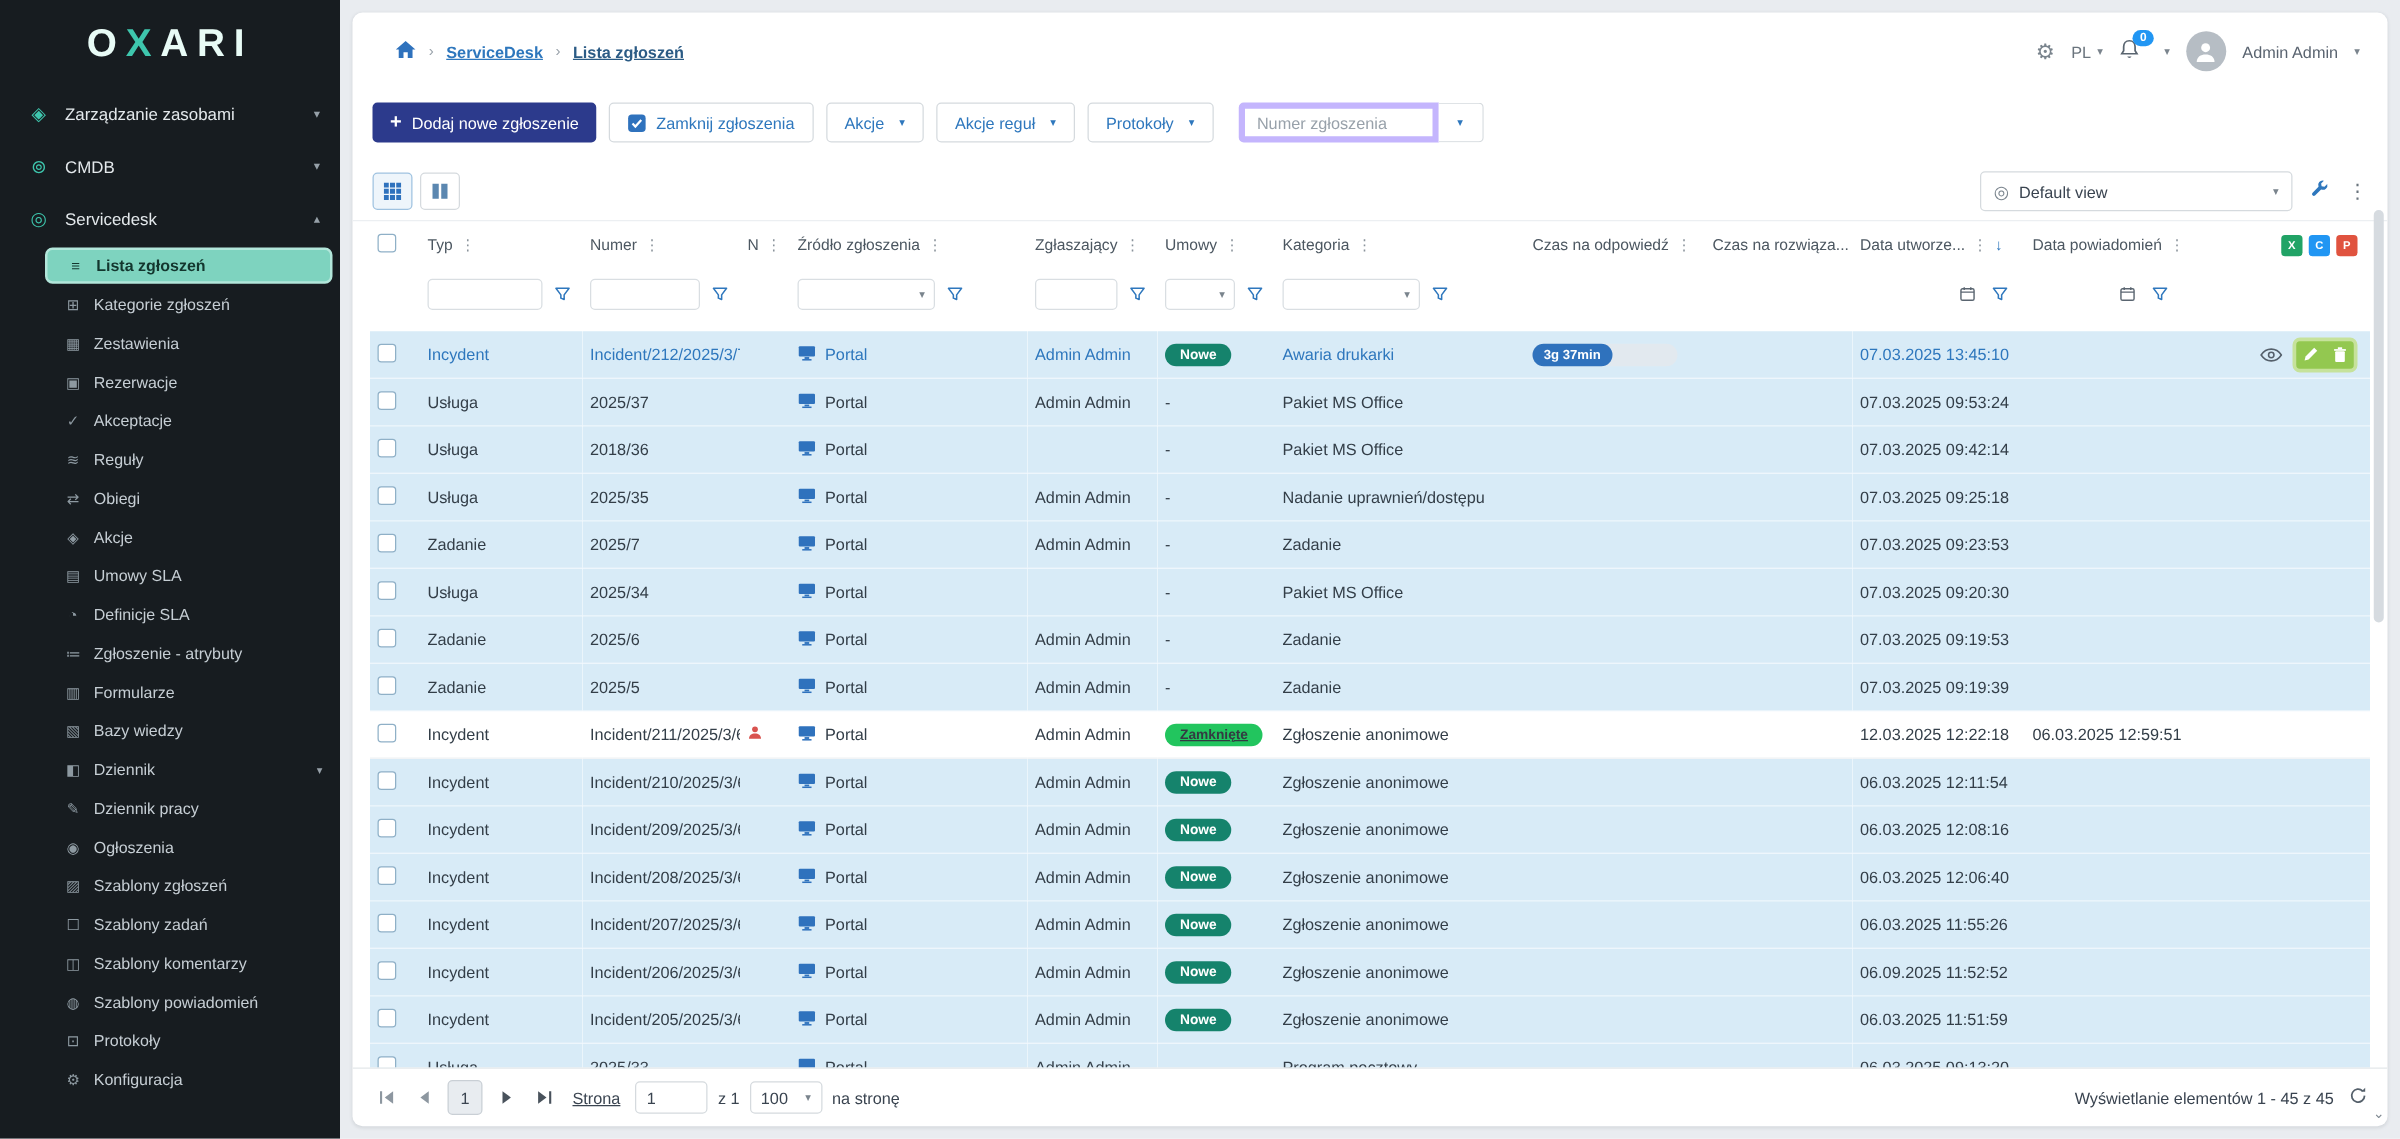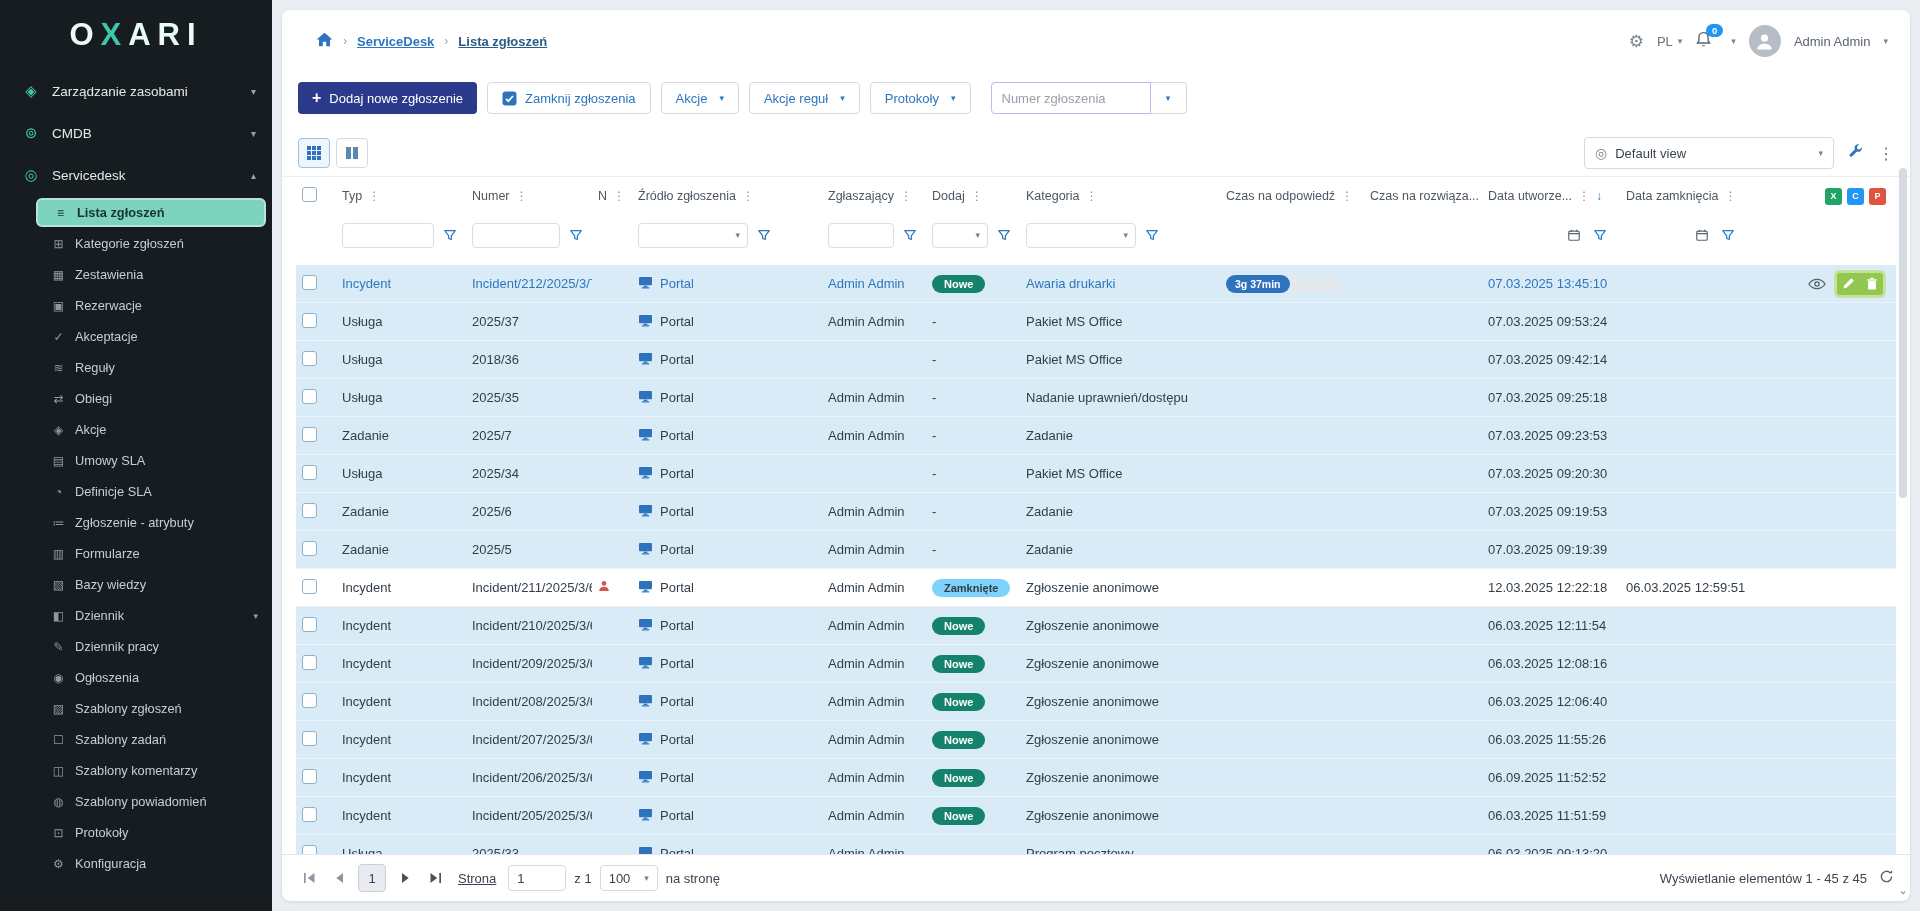--- a/index.html
+++ b/index.html
@@ -45,21 +45,21 @@
   .user-name{color:#5a6470;cursor:pointer;}
   
   .toolbar{min-height:48px;display:flex;align-items:center;gap:10px;padding:2px 16px 8px;}
   .btn{height:32px;border-radius:4px;display:flex;align-items:center;gap:8px;padding:0 14px;font-size:13px;
        box-sizing:border-box;cursor:pointer;white-space:nowrap;}
   .btn-primary{background:#2c3a8c;color:#fff;}
   .btn-primary .plus{font-size:16px;font-weight:bold;line-height:1;}
   .btn-light{background:#fff;border:1px solid #d5dade;color:#2e77bd;}
   .caret2{font-size:9px;color:#2e77bd;margin-left:4px;}
   .num-group{display:flex;margin-left:10px;}
-  .num-input{width:160px;height:32px;border:1px solid #c4b5fd;border-radius:4px 0 0 4px;padding:0 10px;
+  .num-input{width:160px;height:32px;border:5px solid #c4b5fd;border-radius:4px 0 0 4px;padding:0 10px;
              font-size:13px;color:#333;box-sizing:border-box;font-family:inherit;outline:none;}
   .num-input::placeholder{color:#98a1aa;}
   .num-btn{width:36px;height:32px;border:1px solid #d5dade;border-left:none;border-radius:0 4px 4px 0;
            background:#fff;display:flex;align-items:center;justify-content:center;color:#2e77bd;font-size:9px;
            box-sizing:border-box;cursor:pointer;}
   
   .viewbar{min-height:46px;display:flex;align-items:center;padding:0 16px;gap:6px;border-bottom:1px solid #eceff2;}
   .toggle-btn{width:30px;height:28px;border:1px solid #d5dade;border-radius:4px;background:#fff;display:flex;
               align-items:center;justify-content:center;cursor:pointer;}
   .toggle-btn.active{border-color:#9fc2e0;background:#eef5fb;}
@@ -85,21 +85,21 @@
   .f-select{flex:1;min-width:0;max-width:110px;height:25px;border:1px solid #d9dee2;border-radius:4px;
             display:flex;align-items:center;justify-content:flex-end;padding:0 7px;color:#7a848d;font-size:9px;
             box-sizing:border-box;cursor:pointer;background:#fff;}
   .f-funnel,.f-cal{width:20px;display:flex;justify-content:center;align-items:center;cursor:pointer;flex:none;}
   tbody td{height:37px;padding:0 6px;font-size:13px;color:#333e48;white-space:nowrap;overflow:hidden;}
   tr.r-blue{background:#d8ebf7;border-bottom:1px solid #e9f4fb;}
   tr.r-white{background:#fff;border-bottom:1px solid #eef1f4;}
   tr.hover-row td{color:#2e77bd;}
   .badge{display:inline-block;padding:3px 12px;border-radius:11px;font-size:11px;font-weight:bold;}
   .b-new{background:#15836c;color:#fff;}
-  .b-closed{background:#7dd3fc;color:#333b42;}
+  .b-closed{background:#22c55e;color:#333b42;text-decoration:underline;}
   .b-plain{background:none;color:#333e48;font-weight:normal;font-size:13px;padding:0;}
   .sla{display:inline-flex;width:116px;height:18px;background:#e2e9ef;border-radius:9px;align-items:center;
        vertical-align:middle;}
   .sla-pill{background:#2f72bd;color:#fff;font-size:10.5px;font-weight:bold;height:18px;border-radius:9px;
             padding:0 9px;display:flex;align-items:center;}
   .src{display:inline-flex;align-items:center;gap:7px;}
   .c-actions{text-align:right;padding-right:10px;}
   .export{justify-content:flex-end;gap:5px;}
   .exp{width:17px;height:17px;border-radius:3px;color:#fff;font-size:9px;font-weight:bold;display:inline-flex;
        align-items:center;justify-content:center;cursor:pointer;}
@@ -442,21 +442,21 @@
                 </div>
               </th>
           <th>
                 <div class="th-inner">
                   <span>Zgłaszający</span>
                   <span class="kebab">⋮</span>
                 </div>
               </th>
           <th>
                 <div class="th-inner">
-                  <span>Dodaj</span>
+                  <span>Umowy</span>
                   <span class="kebab">⋮</span>
                 </div>
               </th>
           <th>
                 <div class="th-inner">
                   <span>Kategoria</span>
                   <span class="kebab">⋮</span>
                 </div>
               </th>
           <th>
@@ -472,21 +472,21 @@
               </th>
           <th>
                 <div class="th-inner">
                   <span>Data utworze...</span>
                   <span class="kebab">⋮</span>
                   <span class="sort-ind">↓</span>
                 </div>
               </th>
           <th>
                 <div class="th-inner">
-                  <span>Data zamknięcia</span>
+                  <span>Data powiadomień</span>
                   <span class="kebab">⋮</span>
                 </div>
               </th>
           <th class="c-actions">
                 <div class="th-inner export">
             <span class="exp xls">X</span>
             <span class="exp csv">C</span>
             <span class="exp pdf">P</span>
           </div>
               </th>

